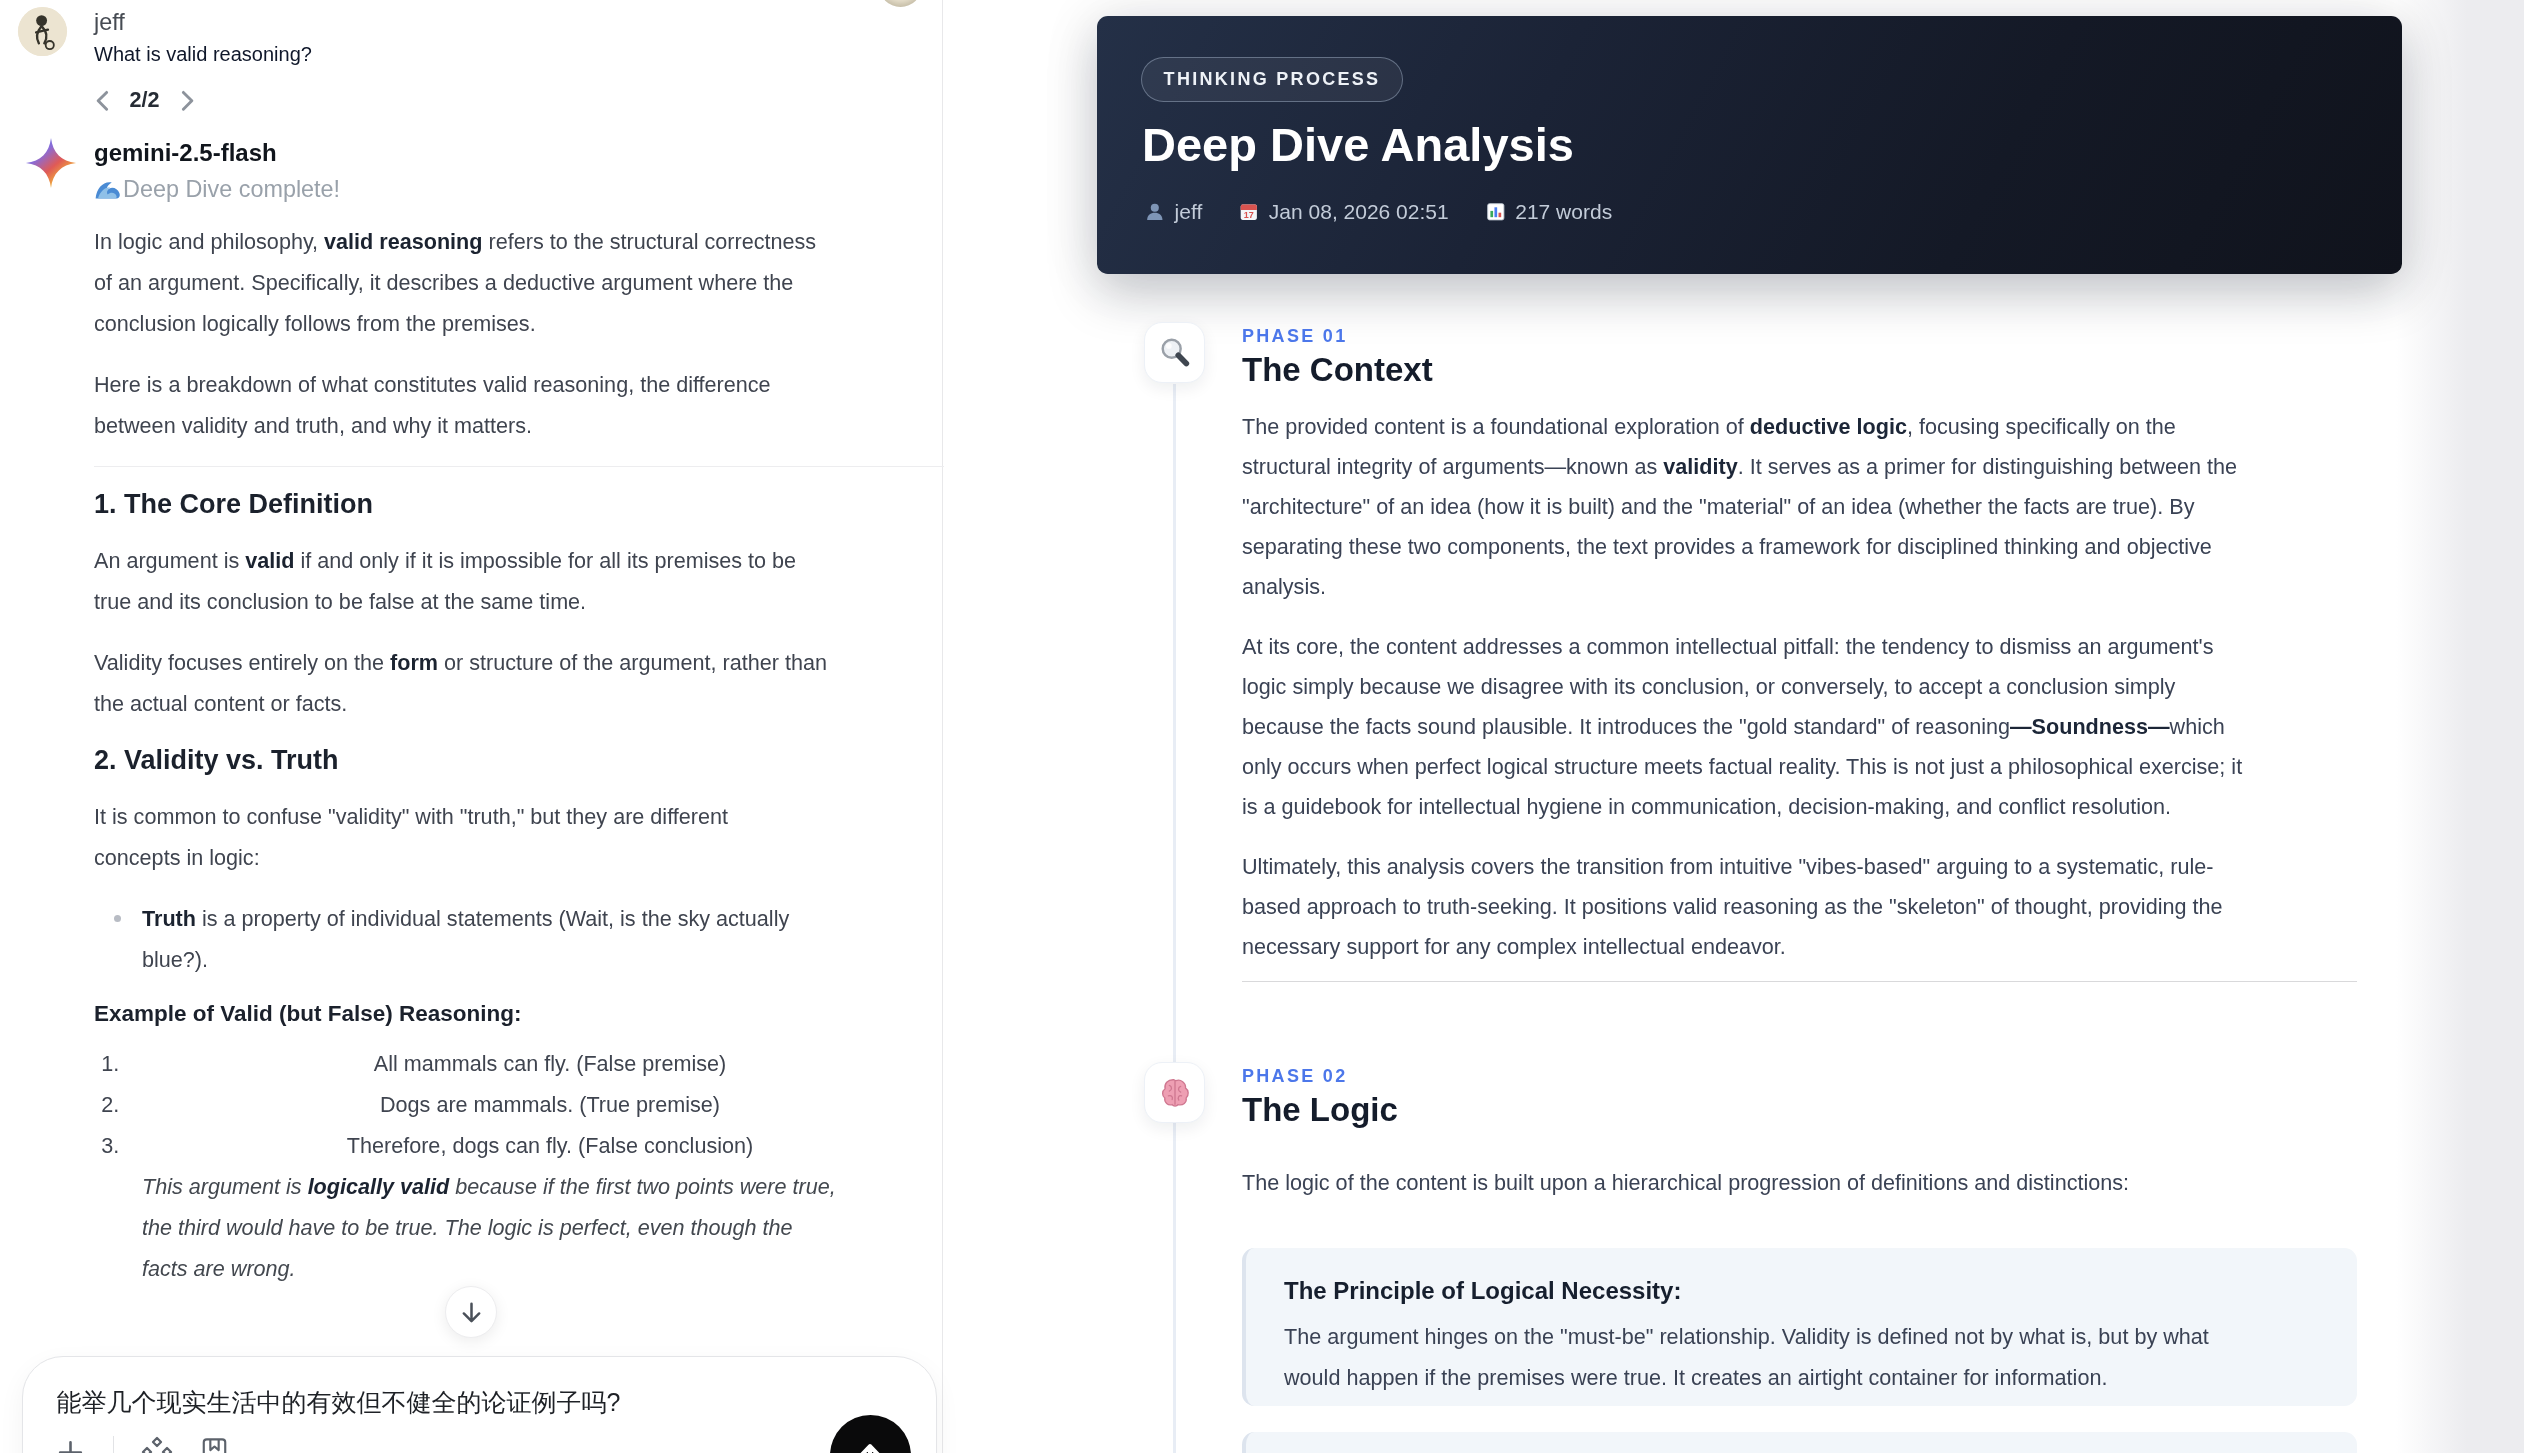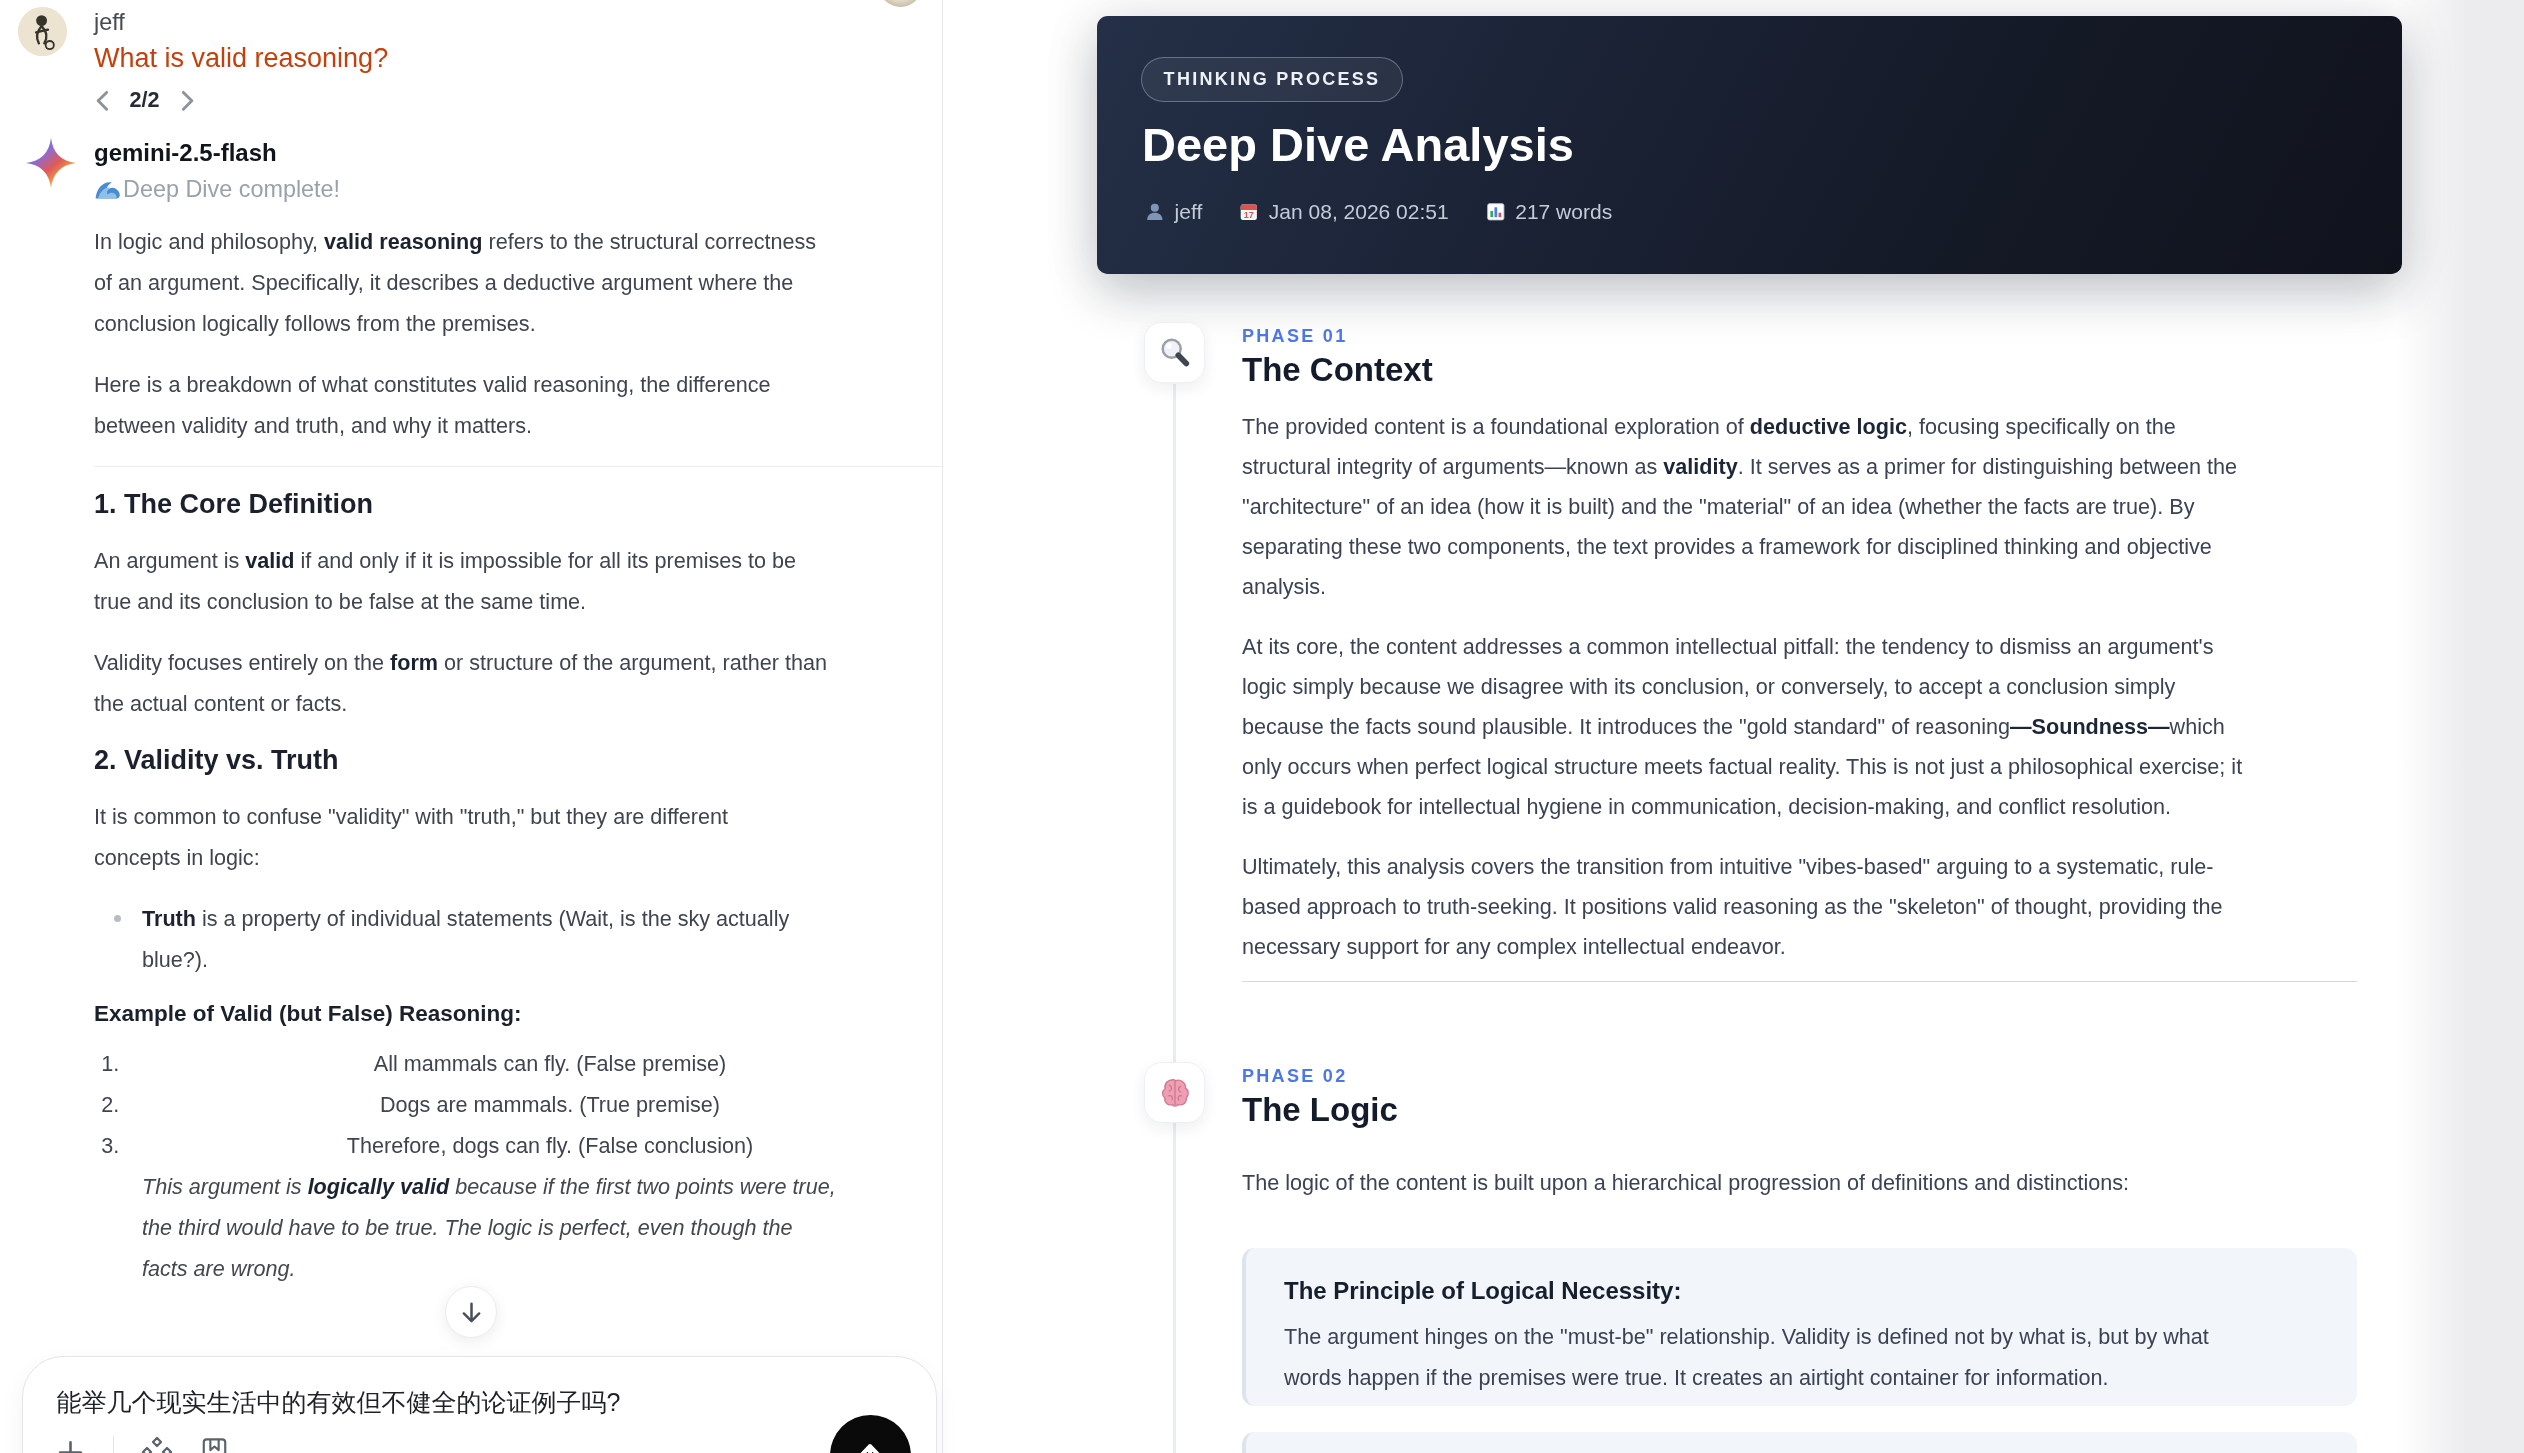--- a/index.html
+++ b/index.html
@@ -11,21 +11,21 @@
   }
   .b { font-weight:700; }
   .i { }
   .chat .b { color:#1b2330; }
   .doc-text .b { color:#1c2637; }
 
   
   .chat { position:absolute; left:0; top:0; width:943px; height:1453px; background:#fff; border-right:0.9px solid #e8e8ea; }
   .avatar { position:absolute; left:18px; top:7.2px; width:49px; height:49px; border-radius:50%; background:#ece4d1; overflow:hidden; }
   .user-name { position:absolute; left:94px; top:9px; font-size:23.4px; font-weight:500; color:#464b53; }
-  .user-msg { position:absolute; left:94px; top:43px; font-size:27px; color:#c2410c; }
+  .user-msg { position:absolute; left:94px; top:43px; font-size:20px; color:#0f172a; }
   .pager { position:absolute; left:90px; top:86px; display:flex; align-items:center; gap:14.4px; }
   .pager-btn { background:none; border:none; cursor:pointer; display:flex; align-items:center; padding:3.6px; }
   .pager-label { font-size:21.6px; font-weight:700; color:#262c35; }
   .gemini-icon { position:absolute; left:25px; top:137px; width:52px; height:52px; }
   .model-name { position:absolute; left:94px; top:139px; font-size:24px; font-weight:700; color:#10151c; }
   .status-row { position:absolute; left:94px; top:176px; display:flex; align-items:center; }
   .status-text { font-size:23.4px; color:#99a1aa; }
 
   .chat-body { position:absolute; left:94px; top:221px; width:864px; font-size:21.6px; line-height:41px; color:#3f444f; }
   .chat-body p { margin:0 0 20px 0; white-space:pre-wrap; }
@@ -264,18 +264,18 @@
       <path d="M18 5 V30 M12 10 C15 11 15 15 12 16 M24 11 C21 12 21 16 24 17 M11 21 C14 20 16 22 15 25 M25 21 C22 20 20.5 23 22 25.5" stroke="#cf7790" stroke-width="1.4" fill="none" stroke-linecap="round"></path>
     </svg>
   </div>
   <div class="phase-label" style="top:1066px;">PHASE 02</div>
   <div class="phase-title" style="top:1091px;">The Logic</div>
   <div class="doc-text" style="top:1163px;"><span>The logic of the content is built upon a hierarchical progression of definitions and distinctions:</span></div>
 
   <div class="callout" style="top:1248px; height:158px;">
     <div class="callout-title">The Principle of Logical Necessity:</div>
     <div class="callout-body"><span>The argument hinges on the "must-be" relationship. Validity is defined not by what </span><span class="i">is</span><span>, but by what
-</span><span class="i">words happen</span><span> if the premises were true. It creates an airtight container for information.</span></div>
+</span><span class="i">would happen</span><span> if the premises were true. It creates an airtight container for information.</span></div>
   </div>
 
   <div class="callout" style="top:1432px; height:81px;"></div>
 </div>
 
 
 </body></html>

